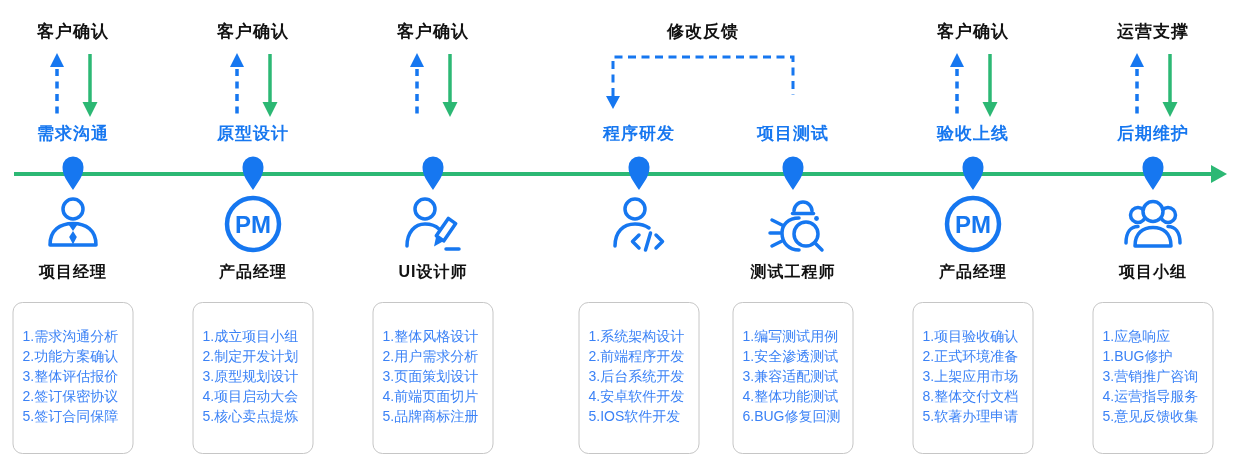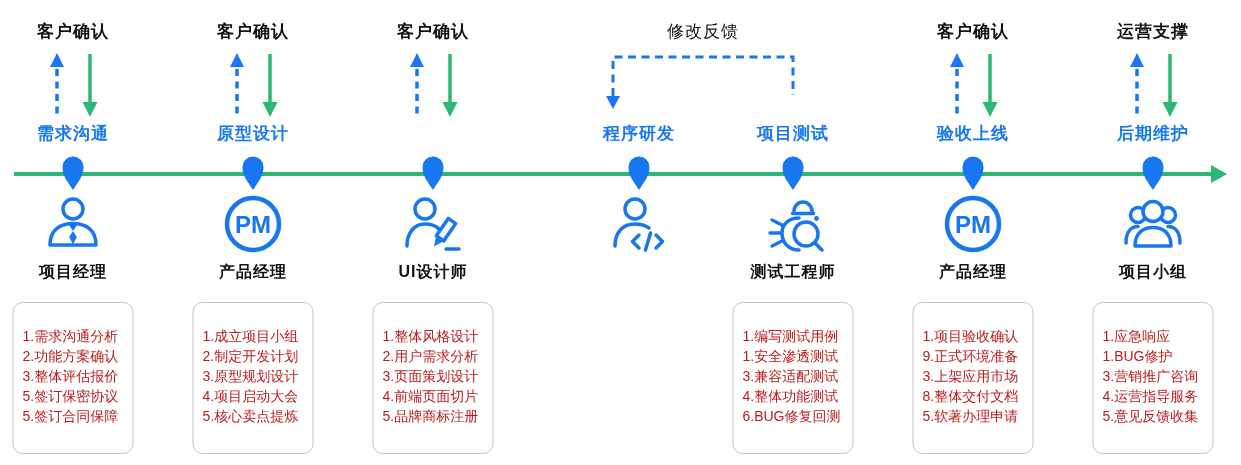--- a/index.html
+++ b/index.html
@@ -13,28 +13,28 @@
   .arrow-pair{position:absolute;top:52px;left:50%;transform:translateX(-50%);}
   .phase{position:absolute;top:122px;left:0;width:100%;text-align:center;
     font-size:17px;font-weight:bold;color:#1677F0;letter-spacing:1px;}
   .pin{position:absolute;top:154px;left:50%;transform:translateX(-50%);}
   .icon-wrap{position:absolute;top:194px;left:50%;transform:translateX(-50%);}
   .role{position:absolute;top:262px;left:0;width:100%;text-align:center;
     font-size:16px;font-weight:bold;color:#111;letter-spacing:1px;}
   .task-box{position:absolute;top:302px;left:50%;transform:translateX(-50%);
     width:121px;height:152px;box-sizing:border-box;border:1px solid #c6c6c6;
     border-radius:10px;padding:23px 6px 0 9px;background:#fff;}
-  .task{font-size:14px;line-height:20px;color:#b91c1c;white-space:nowrap;}
+  .task{font-size:14px;line-height:20px;color:#3b82f6;white-space:nowrap;}
 
   .timeline-line{position:absolute;top:172px;left:14px;width:1199px;height:4px;background:#2CB874;}
   .timeline-arrowhead{position:absolute;top:165px;left:1211px;width:0;height:0;
     border-left:16px solid #2CB874;border-top:9px solid transparent;border-bottom:9px solid transparent;}
 
   .feedback-label{position:absolute;top:20px;left:613px;width:180px;text-align:center;
-    font-size:17px;font-weight:normal;color:#111;letter-spacing:1px;}
+    font-size:17px;font-weight:bold;color:#111;letter-spacing:1px;}
   .feedback-bracket{position:absolute;top:50px;left:601px;}
 
   svg .stroke{stroke:#1677F0;stroke-width:3.5;fill:none;stroke-linecap:round;stroke-linejoin:round;}
   svg .fillb{fill:#1677F0;}
   svg .whitefill{fill:#fff;}
 </style>
 </head>
 <body>
 
 <div class="canvas">
@@ -66,21 +66,21 @@
         <path class="stroke" d="M7 51 C7 36 17 29.5 30 29.5 C43 29.5 53 36 53 51 Z"></path>
         <path class="fillb" d="M25.5 30.5 L34.5 30.5 L30 37 Z"></path>
         <path class="fillb" d="M30 37 L33.8 43 L30 50.5 L26.2 43 Z"></path>
       </svg>
     </div>
     <div class="role">项目经理</div>
     <div class="task-box">
       <div class="task">1.需求沟通分析</div>
       <div class="task">2.功能方案确认</div>
       <div class="task">3.整体评估报价</div>
-      <div class="task">5.签订保密协议</div>
+      <div class="task">2.签订保密协议</div>
       <div class="task">5.签订合同保障</div>
     </div>
   </div>
 
   <div class="stage" style="left:163px">
     <div class="top-label">客户确认</div>
     <svg class="arrow-pair" width="64" height="66" viewBox="0 0 64 66">
       <polygon points="16,1 9,15 23,15" fill="#1677F0"></polygon>
       <line x1="16" y1="17" x2="16" y2="64" stroke="#1677F0" stroke-width="3.5" stroke-dasharray="7 5.5"></line>
       <line x1="49" y1="2" x2="49" y2="50" stroke="#2CB874" stroke-width="3.5"></line>
@@ -142,20 +142,27 @@
       <path d="M12 36 C6.5 27.5 1.5 22 1.5 13 A10.5 10.5 0 1 1 22.5 13 C22.5 22 17.5 27.5 12 36 Z" fill="#1677F0"></path>
     </svg>
     <div class="icon-wrap">
       <svg width="60" height="60" viewBox="0 0 60 60">
         <circle class="stroke" cx="26" cy="15" r="10"></circle>
         <path class="stroke" d="M6 52 C6 38 14 30 26 30 C32 30 36.5 31.5 40 34"></path>
         <path class="stroke" d="M30 41 L23.5 47.5 L30 54"></path>
         <path class="stroke" d="M47 41 L53.5 47.5 L47 54"></path>
         <path class="stroke" d="M41.5 39 L36.5 56"></path>
       </svg>
+    </div>
+    <div class="task-box">
+      <div class="task">1.系统架构设计</div>
+      <div class="task">2.前端程序开发</div>
+      <div class="task">3.后台系统开发</div>
+      <div class="task">4.安卓软件开发</div>
+      <div class="task">5.IOS软件开发</div>
     </div>
   </div>
 
   <div class="stage" style="left:703px">
     <div class="phase">项目测试</div>
     <svg class="pin" width="24" height="38" viewBox="0 0 24 38">
       <path d="M12 36 C6.5 27.5 1.5 22 1.5 13 A10.5 10.5 0 1 1 22.5 13 C22.5 22 17.5 27.5 12 36 Z" fill="#1677F0"></path>
     </svg>
     <div class="icon-wrap">
       <svg width="64" height="60" viewBox="0 0 64 60">
@@ -194,21 +201,21 @@
     </svg>
     <div class="icon-wrap">
       <svg width="60" height="60" viewBox="0 0 60 60">
         <circle cx="30" cy="30" r="26" fill="none" stroke="#1677F0" stroke-width="4.5"></circle>
         <text x="30" y="39" text-anchor="middle" font-size="24" font-weight="bold" fill="#1677F0" font-family="Liberation Sans, sans-serif">PM</text>
       </svg>
     </div>
     <div class="role">产品经理</div>
     <div class="task-box">
       <div class="task">1.项目验收确认</div>
-      <div class="task">9.正式环境准备</div>
+      <div class="task">2.正式环境准备</div>
       <div class="task">3.上架应用市场</div>
       <div class="task">8.整体交付文档</div>
       <div class="task">5.软著办理申请</div>
     </div>
   </div>
 
   <div class="stage" style="left:1063px">
     <div class="top-label">运营支撑</div>
     <svg class="arrow-pair" width="64" height="66" viewBox="0 0 64 66">
       <polygon points="16,1 9,15 23,15" fill="#1677F0"></polygon>

